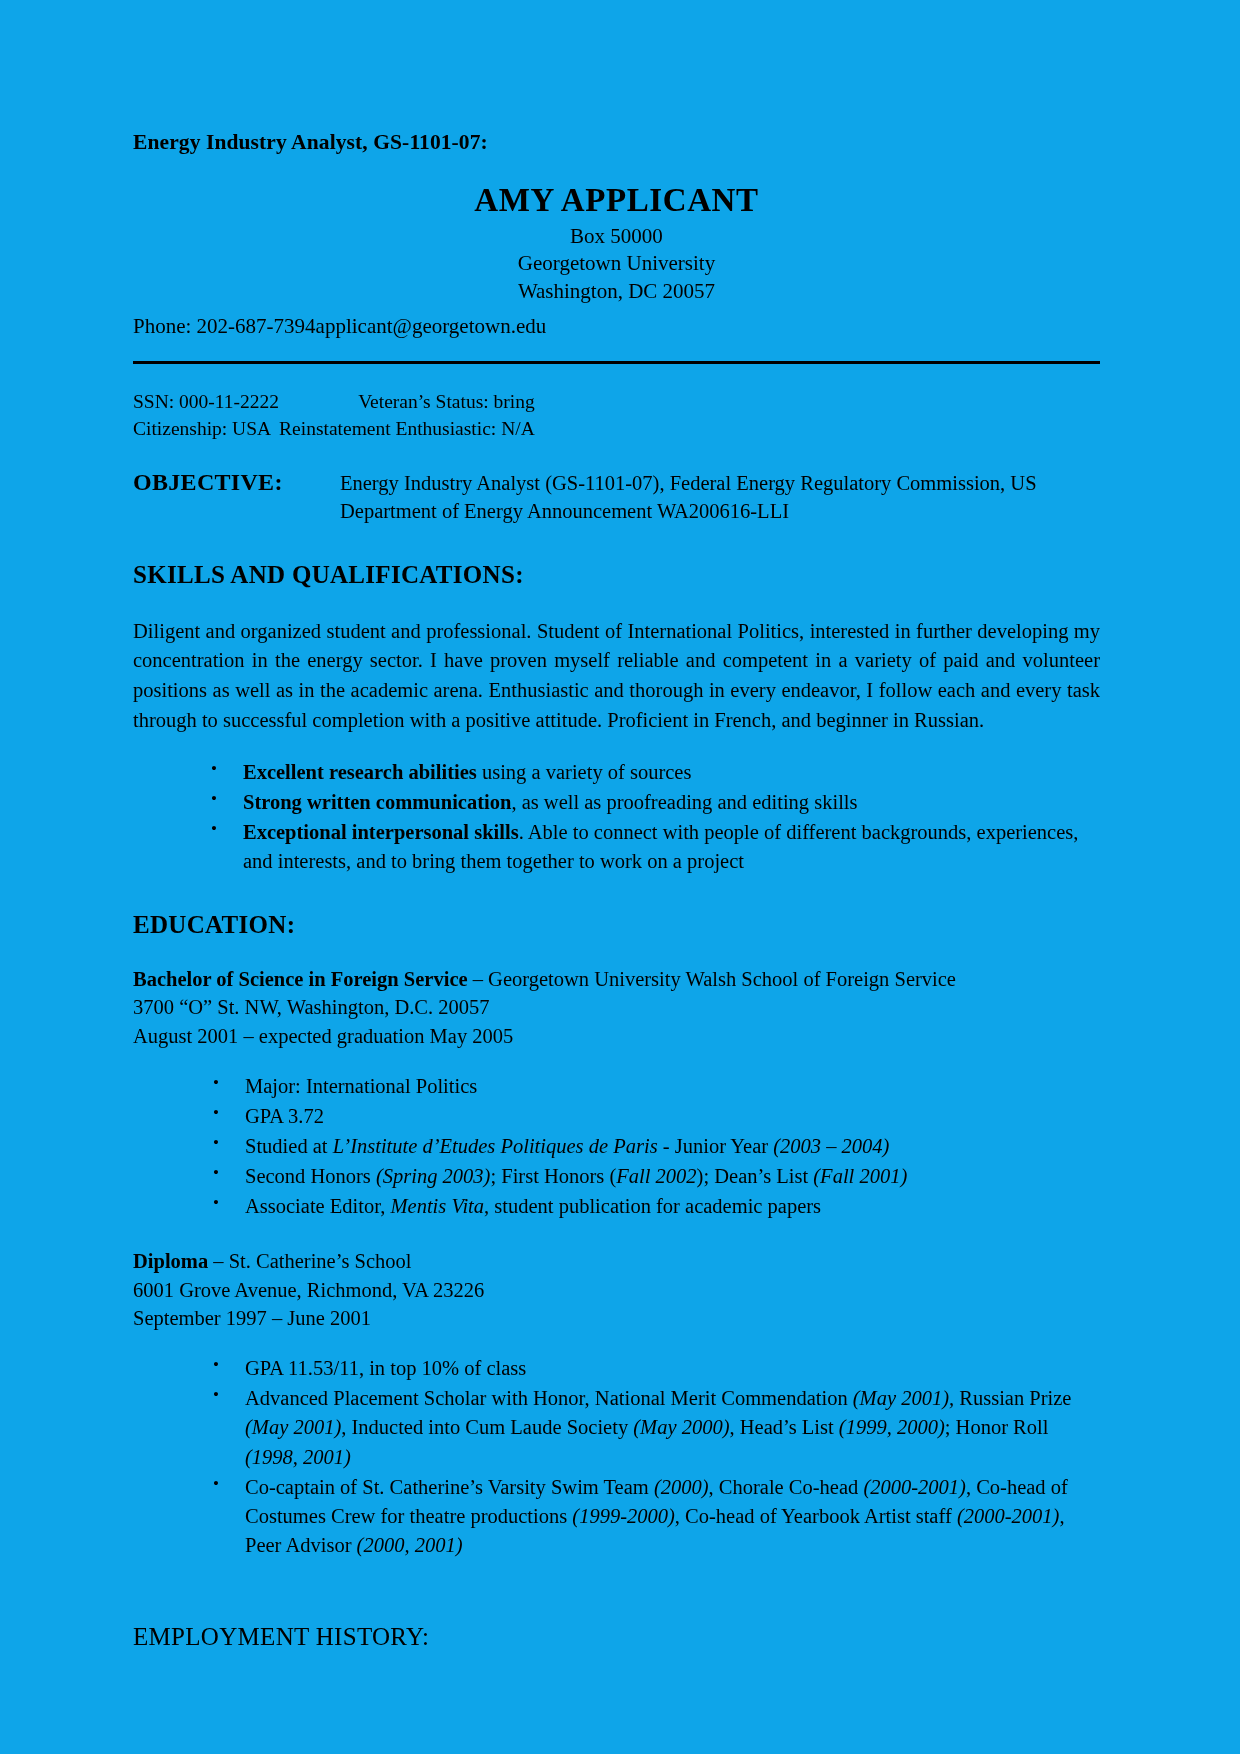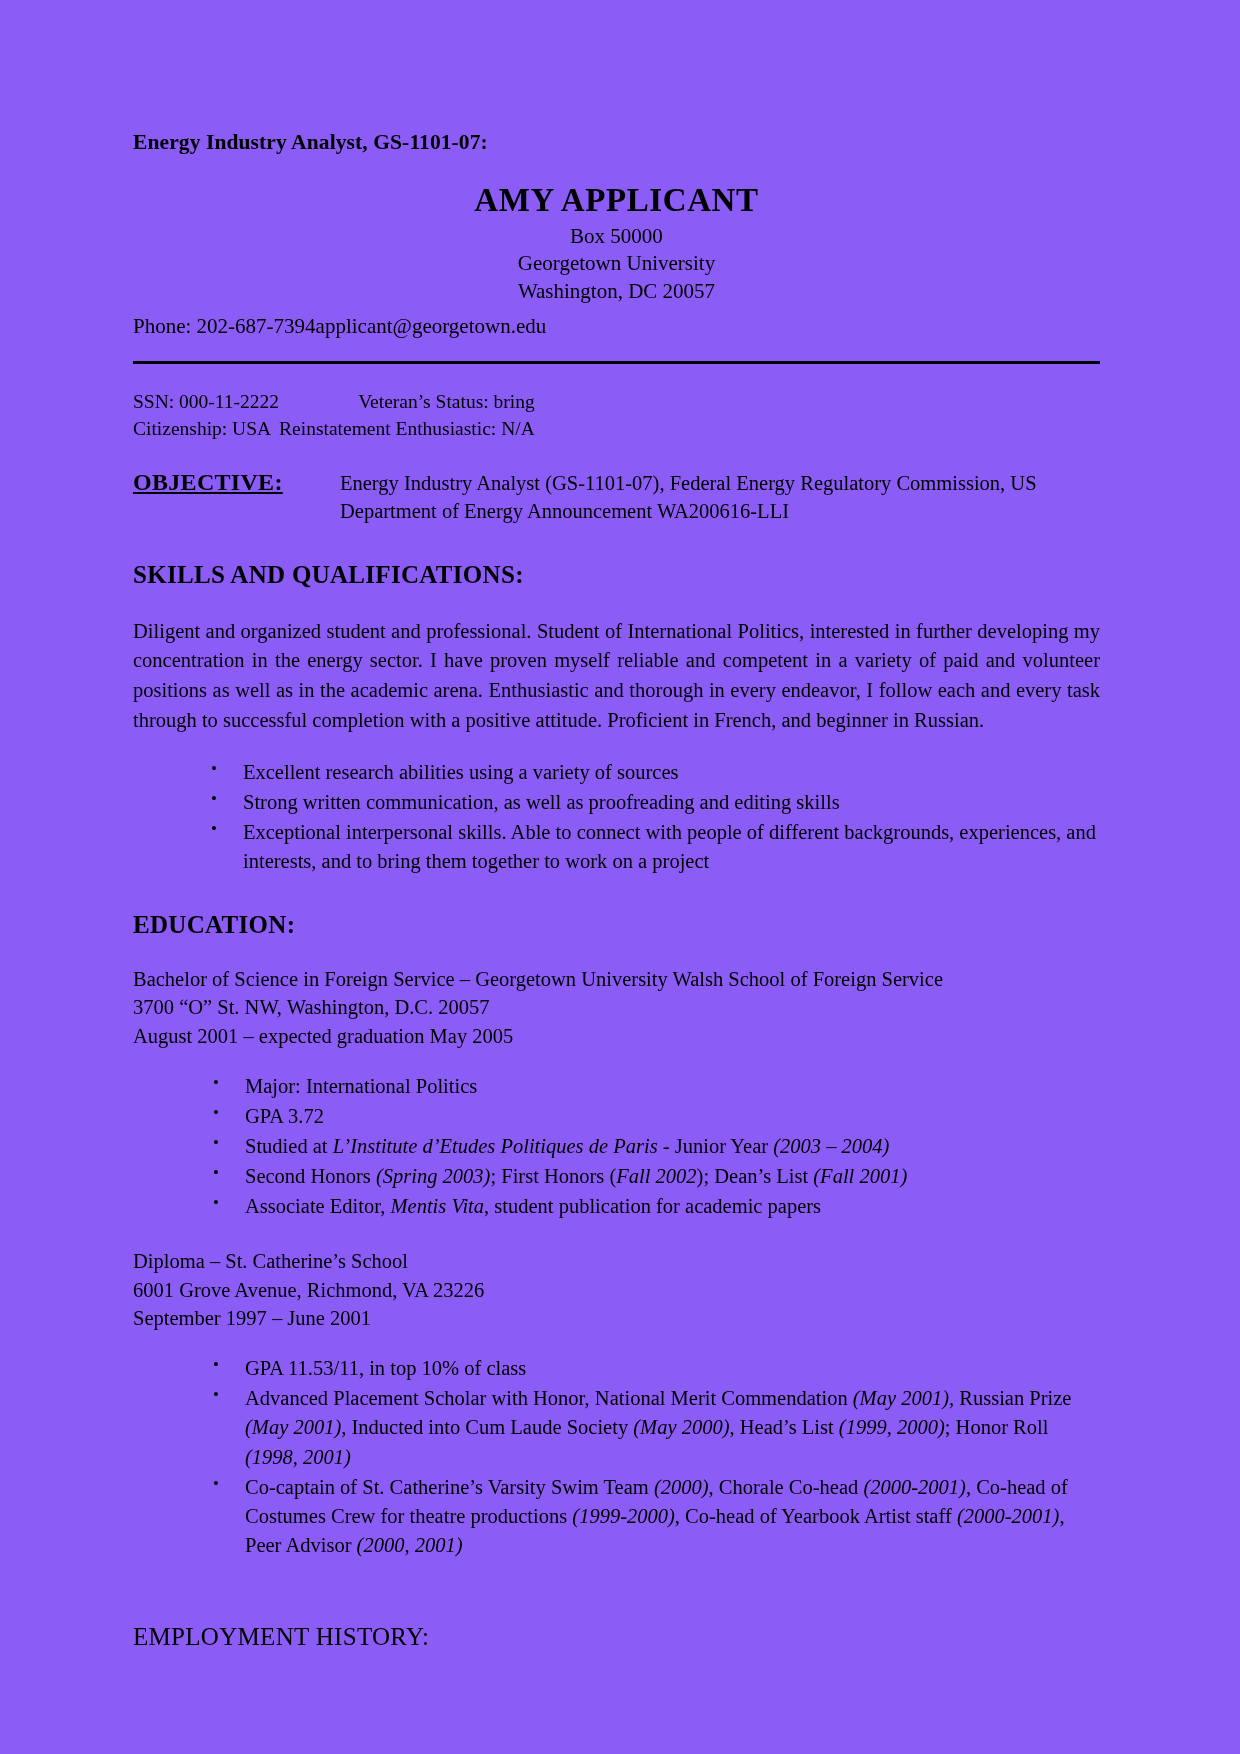--- a/index.html
+++ b/index.html
@@ -10,21 +10,21 @@
   }
   body {
     font-family: "Liberation Serif", "DejaVu Serif", serif;
     color: #000000;
   }
   .page {
     position: relative;
     width: 1240px;
     height: 1754px;
     margin: 0 auto;
-    background: #8b5cf6;
+    background: #0ea5e9;
     box-sizing: border-box;
     padding: 130px 140px 0 133px;
   }
   .jobline {
     font-size: 21.5px;
     font-weight: bold;
     letter-spacing: 0.1px;
     margin-bottom: 26px;
   }
   .header-block {
@@ -68,21 +68,20 @@
   .objective {
     display: flex;
     margin-top: 26px;
   }
   .objective-label {
     font-size: 24px;
     font-weight: bold;
     letter-spacing: 0.3px;
     width: 207px;
     flex: 0 0 207px;
-    text-decoration: underline;
   }
   .objective-text {
     font-size: 20.5px;
     line-height: 1.38;
     flex: 1;
   }
   .section-heading {
     font-size: 25px;
     font-weight: bold;
     letter-spacing: 0.3px;
@@ -121,21 +120,21 @@
     left: 80px;
   }
   .edu-entry {
     margin-top: 26px;
     font-size: 20.5px;
     line-height: 1.38;
   }
   .edu-entry .line {
     display: block;
   }
-  b, strong { font-weight: normal; text-align: center; }
+  b, strong { font-weight: bold; text-align: center; }
   i, em { font-style: italic; }
   .final-heading {
     font-size: 25px;
     font-weight: normal;
     letter-spacing: 0.3px;
     margin-top: 63px;
   }
 </style>
 </head>
 <body>

